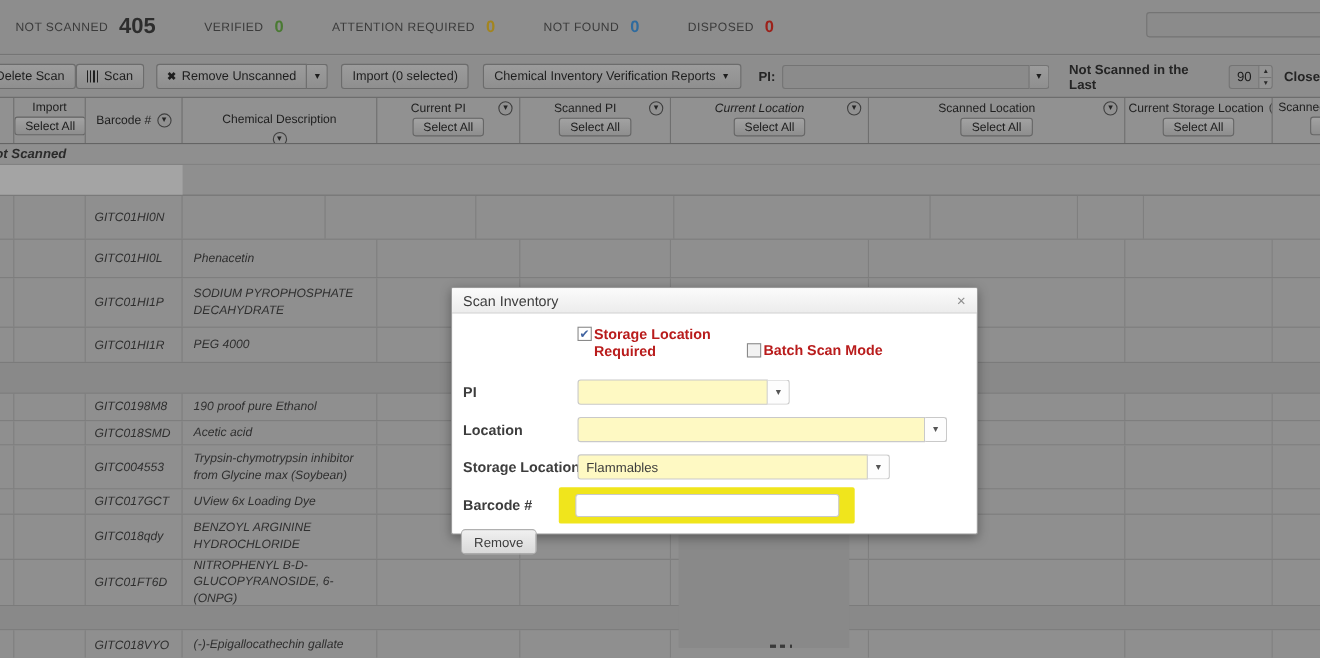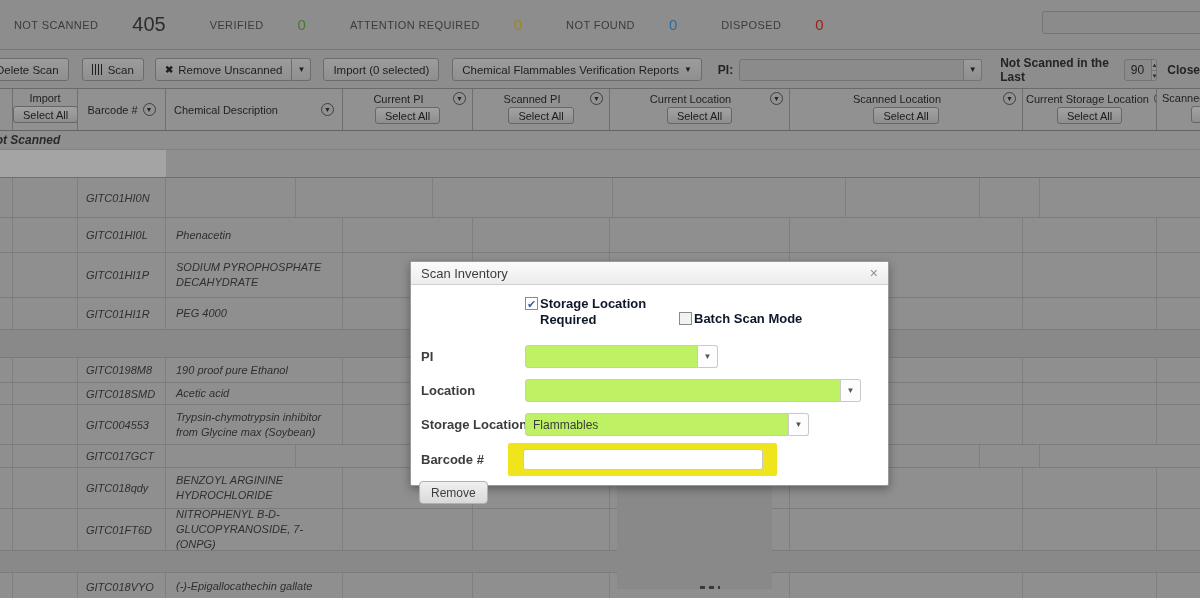--- a/index.html
+++ b/index.html
@@ -6,21 +6,21 @@
   html,body { width:1200px; height:598px; }
   body { font-family:"Liberation Sans","DejaVu Sans",sans-serif; background:#8f8f8f; }
   .screen { position:relative; width:1200px; height:598px; overflow:hidden; background:#8f8f8f; }
 
   
   .statusbar { position:absolute; left:0; top:0; width:1200px; height:50px;
                background:#8d8d8d; border-bottom:1px solid #757575;
                display:flex; align-items:center; padding-left:14px; }
   .status-item { display:flex; align-items:center; margin-right:44px; }
   .status-label { font-size:11px; color:#3b3b3b; letter-spacing:.4px; margin-right:10px; }
-  .status-value { font-weight:normal; font-size:15px;margin-left:24px; }
+  .status-value { font-weight:bold; font-size:15px; }
   .status-value.big { font-size:20px; color:#2d2d2d; }
   .sv-verified { color:#4a7a33; } .sv-attention { color:#a3851f; }
   .sv-notfound { color:#2f6b9e; } .sv-disposed { color:#9c211a; }
   .top-search { position:absolute; left:1042px; top:11px; width:170px; height:23px;
                 background:#8b8b8b; border:1px solid #747474; border-radius:3px; }
 
   
   .toolbar { position:absolute; left:0; top:51px; width:1200px; height:37px;
              background:#8d8d8d; display:flex; align-items:center; }
   .tbtn { height:23px; display:inline-flex; align-items:center; gap:5px;
@@ -95,24 +95,24 @@
            justify-content:space-between; padding:0 10px; }
   .modal-title { font-size:13px; color:#3c3c3c; }
   .modal-close { font-size:14px; color:#8f8f8f; cursor:pointer; line-height:14px; }
   .modal-body { position:relative; height:200px; }
   .mlabel { position:absolute; left:10px; font-size:13px; font-weight:bold; color:#3d3d3d; }
   .cbx { position:absolute; display:flex; }
   .cbx-box { width:13px; height:13px; border:1px solid #8a8a8a; background:#fff; margin-top:1px;
              font-size:11px; line-height:12px; text-align:center; color:#3f62a0; cursor:pointer;
              flex:0 0 auto; }
   .cbx-box.unchecked { background:#f2f2f2; color:transparent; }
-  .cbx-label { font-size:13px; font-weight:bold; color:#0f172a; margin-left:2px; line-height:16px; }
+  .cbx-label { font-size:13px; font-weight:bold; color:#b91c1c; margin-left:2px; line-height:16px; }
   .combo { position:absolute; display:flex; }
   .combo-input { height:23px; border:1px solid #c9c9c9; border-radius:3px 0 0 3px;
-                 background:#bef264; font-size:12px; color:#3c3c3c; padding:0 7px;
+                 background:#fef9c3; font-size:12px; color:#3c3c3c; padding:0 7px;
                  font-family:inherit; }
   .combo-arrow { width:20px; height:23px; border:1px solid #c9c9c9; border-left:none;
                  border-radius:0 3px 3px 0; background:#fdfdfd; font-size:8px; color:#555;
                  display:flex; align-items:center; justify-content:center; cursor:pointer; }
   .sel-text { display:flex; align-items:center; }
   .yellow-wrap { position:absolute; left:97px; top:158px; width:269px; height:33px;
                  background:#f0e51c; border-radius:2px; display:flex; align-items:center;
                  justify-content:center; }
   .barcode-input { width:240px; height:21px; border:1px solid #c9c9c9; border-radius:3px;
                  background:#fff; font-size:12px; padding:0 6px; font-family:inherit; }
@@ -147,38 +147,38 @@
       <span class="status-label">DISPOSED</span>
       <span class="status-value sv-disposed">0</span>
     </div>
     <input class="top-search" value="" style="">
   </div>
 
   <div class="toolbar">
     <button class="tbtn" style="margin-left:-14px;">
       <span>Delete Scan</span>
     </button>
-    <button class="tbtn" style="margin-left:13px;">
+    <button class="tbtn" style="margin-left:0;">
       <span class="barcode-ico"></span>
       <span>Scan</span>
     </button>
     <span style="display:inline-flex;margin-left:11px;">
       <button class="tbtn split-main">
         <span class="x-ico">✖</span>
         <span>Remove Unscanned</span>
       </button>
       <button class="tbtn split-arrow">
         <span class="dd">▼</span>
       </button>
     </span>
     <button class="tbtn" style="margin-left:12px;justify-content:center;">
       <span>Import (0 selected)</span>
     </button>
     <button class="tbtn" style="margin-left:13px;">
-      <span>Chemical Flammables Verification Reports</span>
+      <span>Chemical Inventory Verification Reports</span>
       <span class="dd">▼</span>
     </button>
     <span class="tlabel" style="margin-left:16px;">PI:</span>
     <span class="pi-combo" style="margin-left:6px;">
       <input class="pi-input" value="" style="">
       <span class="pi-arrow">
         <span class="dd">▼</span>
       </span>
     </span>
     <span class="tlabel" style="margin-left:18px;">Not Scanned in the Last</span>
@@ -202,42 +202,42 @@
           </div>
         <button class="select-all">Select All</button>
       </div>
       <div class="hcell c2">
         <div class="hline mid">
           <span>Barcode #</span>
           <span class="filter-icon">▼</span>
         </div>
       </div>
       <div class="hcell c3">
-        <div class="hline mid" style="justify-content:space-between;padding:0 8px;">
+        <div class="hline mid" style="justify-content:space-between;padding:0 8px;flex-direction:column;">
           <span>Chemical Description</span>
           <span class="filter-icon">▼</span>
         </div>
       </div>
       <div class="hcell c4">
         <div class="hline" style="justify-content:flex-end;padding:0 6px;">
           <span style="flex:1;">Current PI</span>
           <span class="filter-icon">▼</span>
         </div>
         <button class="select-all">Select All</button>
       </div>
       <div class="hcell c5">
         <div class="hline" style="justify-content:space-between;padding:0 6px;">
           <span style="flex:1;">Scanned PI</span>
           <span class="filter-icon">▼</span>
         </div>
         <button class="select-all">Select All</button>
       </div>
       <div class="hcell c6">
         <div class="hline" style="justify-content:space-between;padding:0 6px;">
-          <span style="flex:1;">Current Location</span>
+          <span style="flex:1;font-style:italic;">Current Location</span>
           <span class="filter-icon">▼</span>
         </div>
         <button class="select-all">Select All</button>
       </div>
       <div class="hcell c7">
         <div class="hline" style="justify-content:center;padding:0 6px;">
           <span style="flex:1;">Scanned Location</span>
           <span class="filter-icon">▼</span>
         </div>
         <button class="select-all">Select All</button>
@@ -347,20 +347,21 @@
         <div class="cell c5"></div>
       <div class="cell c6"></div>
         <div class="cell c7"></div>
       <div class="cell c8"></div>
         <div class="cell c9"></div>
     </div>
     <div class="row" style="height:23px;">
       <div class="cell c0"></div>
         <div class="cell c1"></div>
       <div class="cell c2 barcode">GITC017GCT</div>
+      <div class="cell c3 desc">UView 6x Loading Dye</div>
       <div class="cell c4"></div>
         <div class="cell c5"></div>
       <div class="cell c6"></div>
         <div class="cell c7"></div>
       <div class="cell c8"></div>
         <div class="cell c9"></div>
     </div>
     <div class="row" style="height:41px;">
       <div class="cell c0"></div>
         <div class="cell c1"></div>
@@ -370,21 +371,21 @@
         <div class="cell c5"></div>
       <div class="cell c6"></div>
         <div class="cell c7"></div>
       <div class="cell c8"></div>
         <div class="cell c9"></div>
     </div>
     <div class="row" style="height:42px;">
       <div class="cell c0"></div>
         <div class="cell c1"></div>
       <div class="cell c2 barcode">GITC01FT6D</div>
-      <div class="cell c3 desc">NITROPHENYL B-D-GLUCOPYRANOSIDE, 7- (ONPG)</div>
+      <div class="cell c3 desc">NITROPHENYL B-D-GLUCOPYRANOSIDE, 6- (ONPG)</div>
       <div class="cell c4"></div>
         <div class="cell c5"></div>
       <div class="cell c6"></div>
         <div class="cell c7"></div>
       <div class="cell c8"></div>
         <div class="cell c9"></div>
     </div>
 
     <div class="band" style="height:22px;"></div>
 

